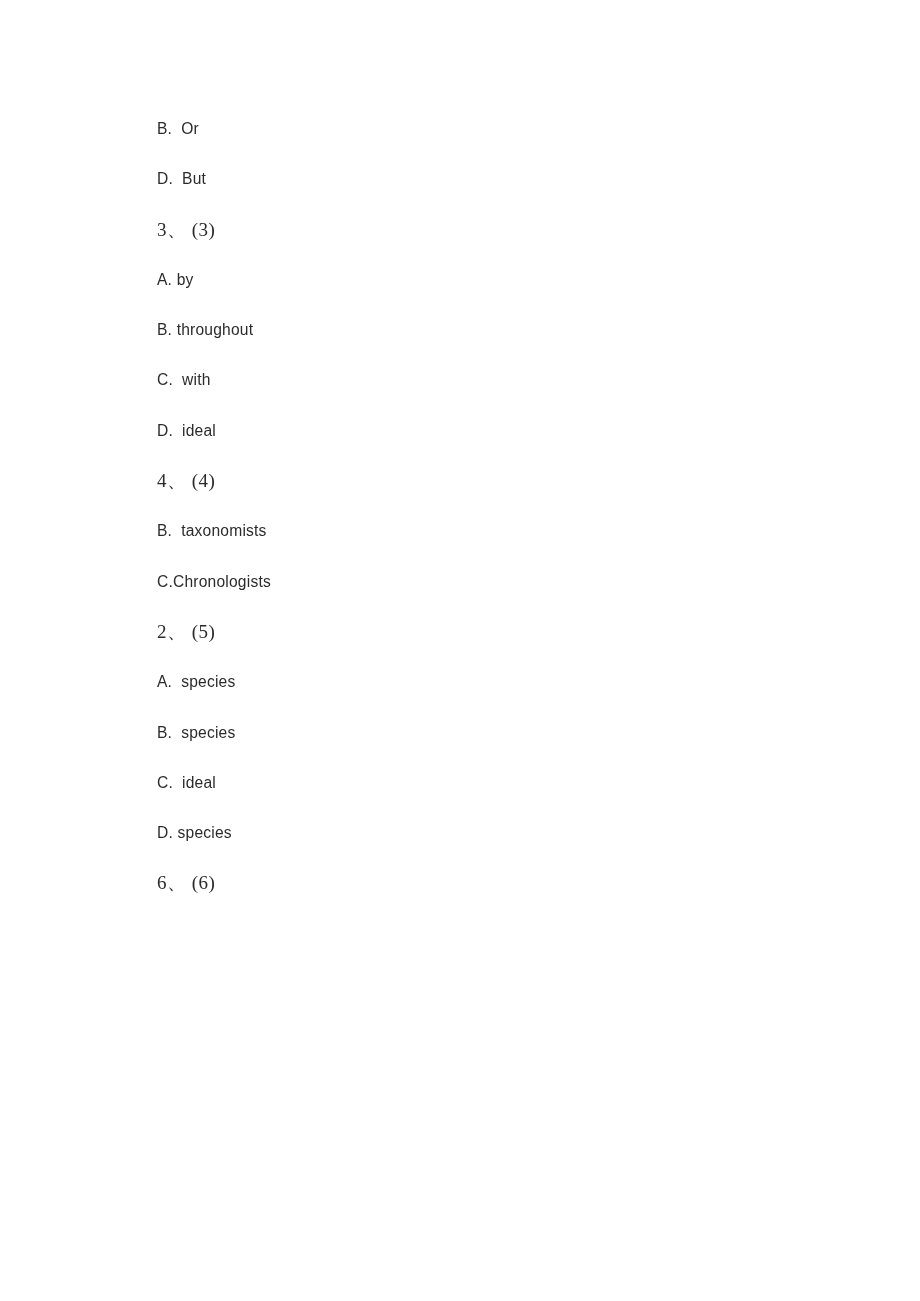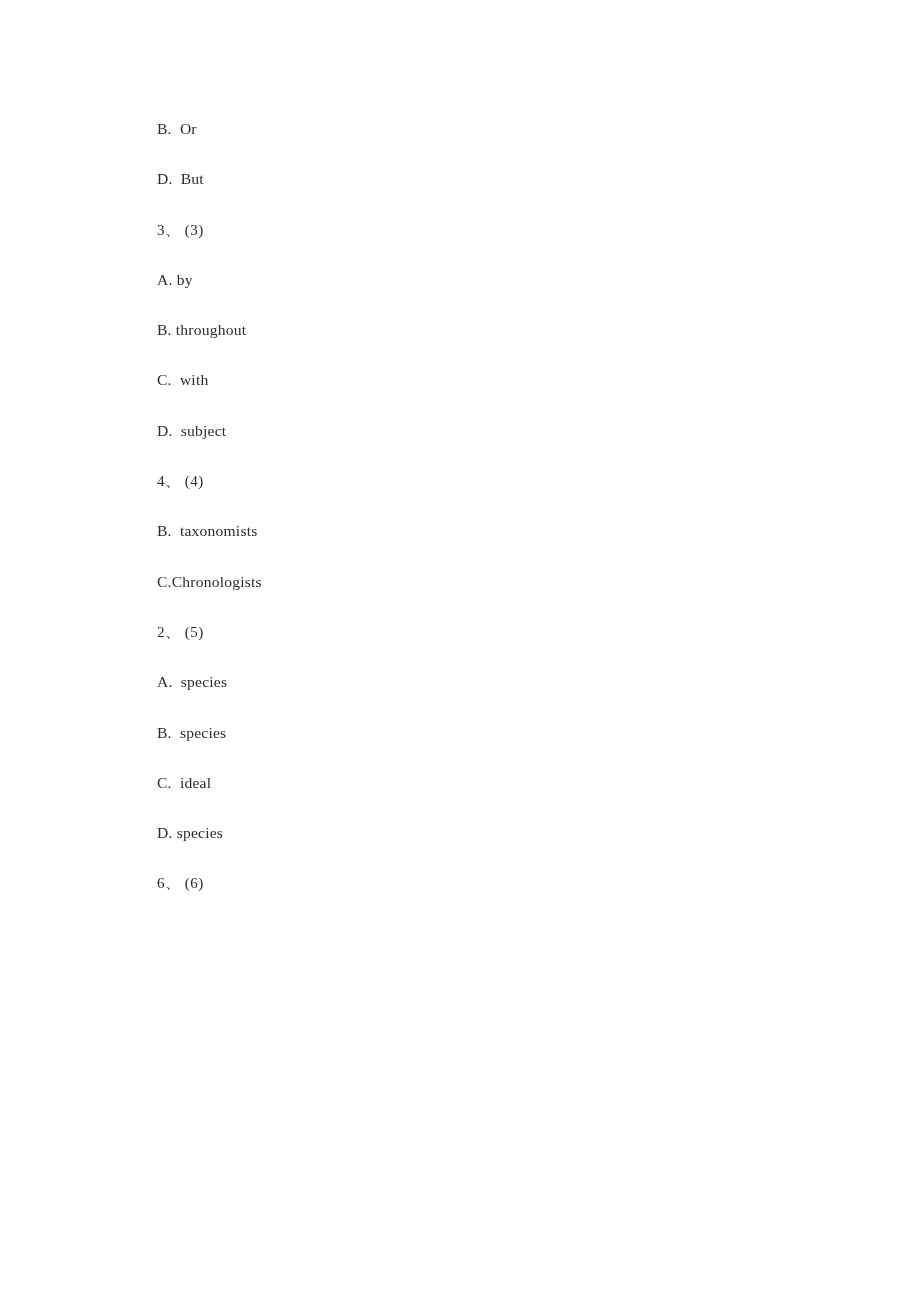--- a/index.html
+++ b/index.html
@@ -29,47 +29,47 @@
     height: 50.3px;
     line-height: 50.3px;
     color: #2b2b2b;
     font-size: 17.5px;
     white-space: pre;
     letter-spacing: 0.35px;
   }
 
   
   .line.q-line {
-    font-size: 15px;
+    font-size: 19px;
   }
 
   
   .line.opt-line {
-    font-family: Liberation Serif, serif;
+    font-family: Liberation Sans, sans-serif;
     font-size: 15.6px;
     letter-spacing: 0.2px;
   }
 
   .line.q-line {
     font-family: "Liberation Serif", "DejaVu Serif", serif;
     letter-spacing: 0.5px;
   }
 </style>
 </head>
 <body>
 
 <div class="page">
   <div class="content">
       <div class="line opt-line">B.  Or</div>
       <div class="line opt-line">D.  But</div>
       <div class="line q-line">3、 (3)</div>
       <div class="line opt-line">A. by</div>
       <div class="line opt-line">B. throughout</div>
       <div class="line opt-line">C.  with</div>
-      <div class="line opt-line">D.  subject</div>
+      <div class="line opt-line">D.  ideal</div>
       <div class="line q-line">4、 (4)</div>
       <div class="line opt-line">B.  taxonomists</div>
       <div class="line opt-line">C.Chronologists</div>
       <div class="line q-line">2、 (5)</div>
       <div class="line opt-line">A.  species</div>
       <div class="line opt-line">B.  species</div>
       <div class="line opt-line">C.  ideal</div>
       <div class="line opt-line">D. species</div>
       <div class="line q-line">6、 (6)</div>
     </div>

